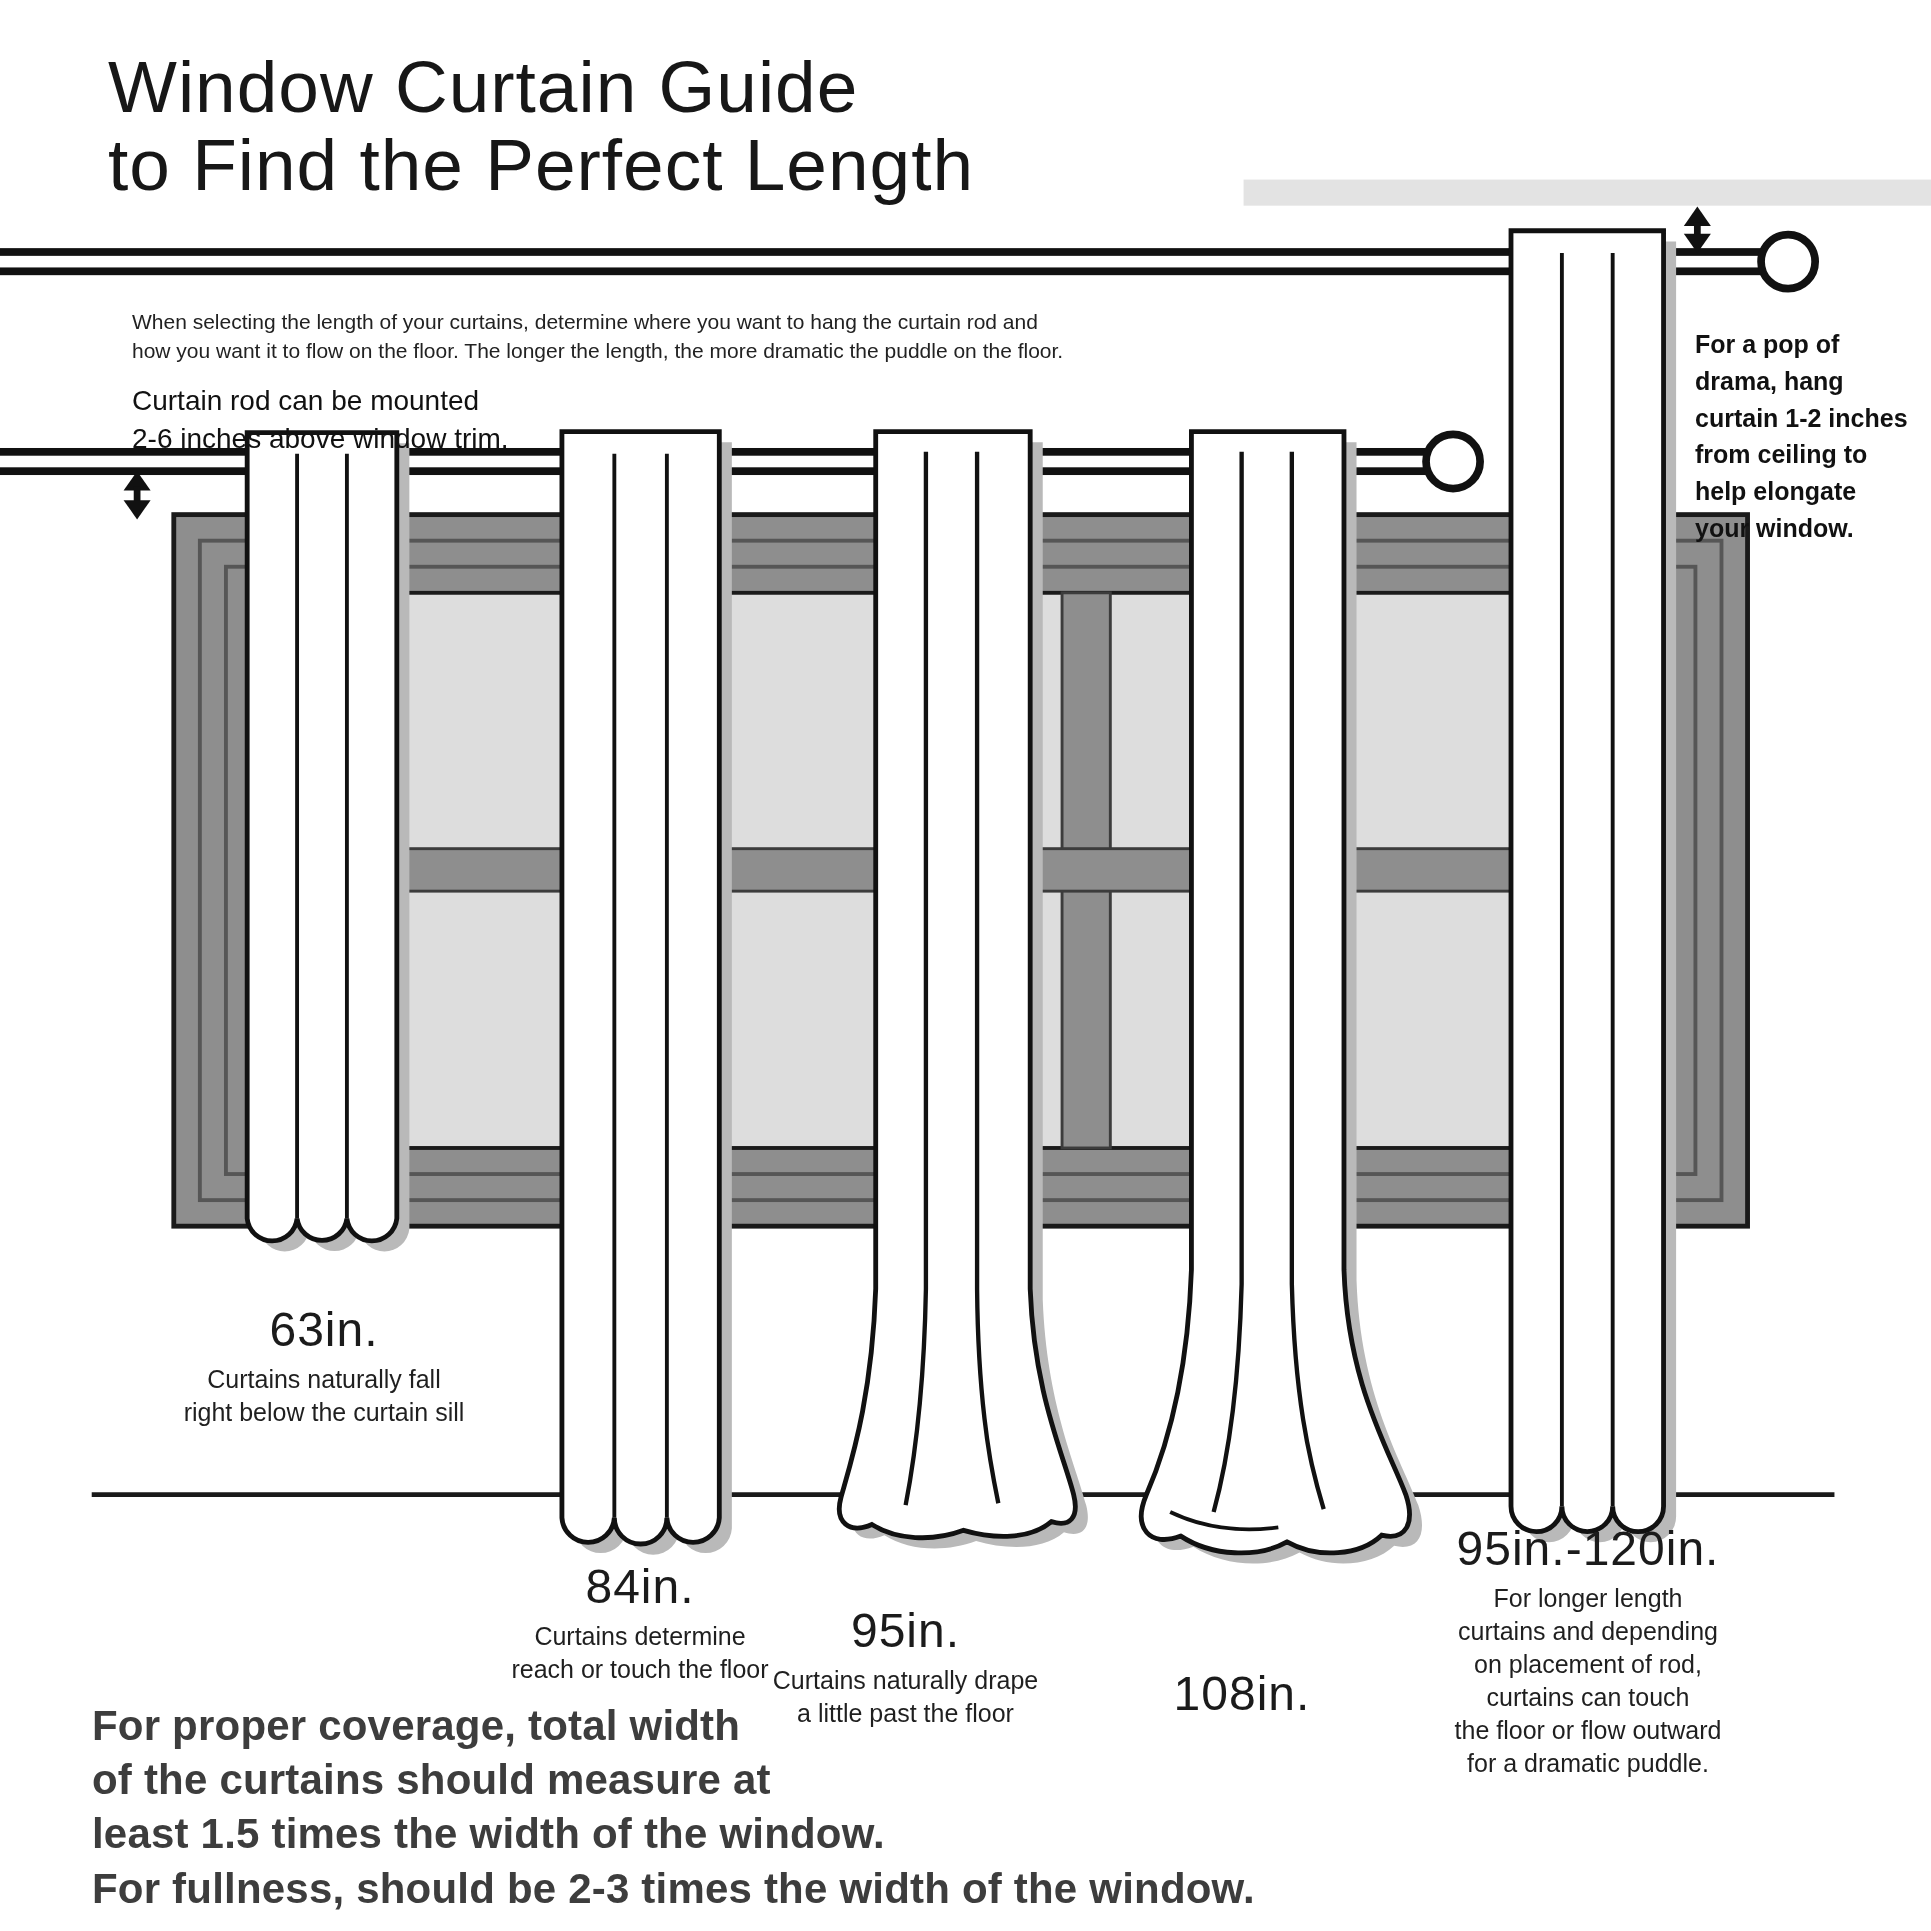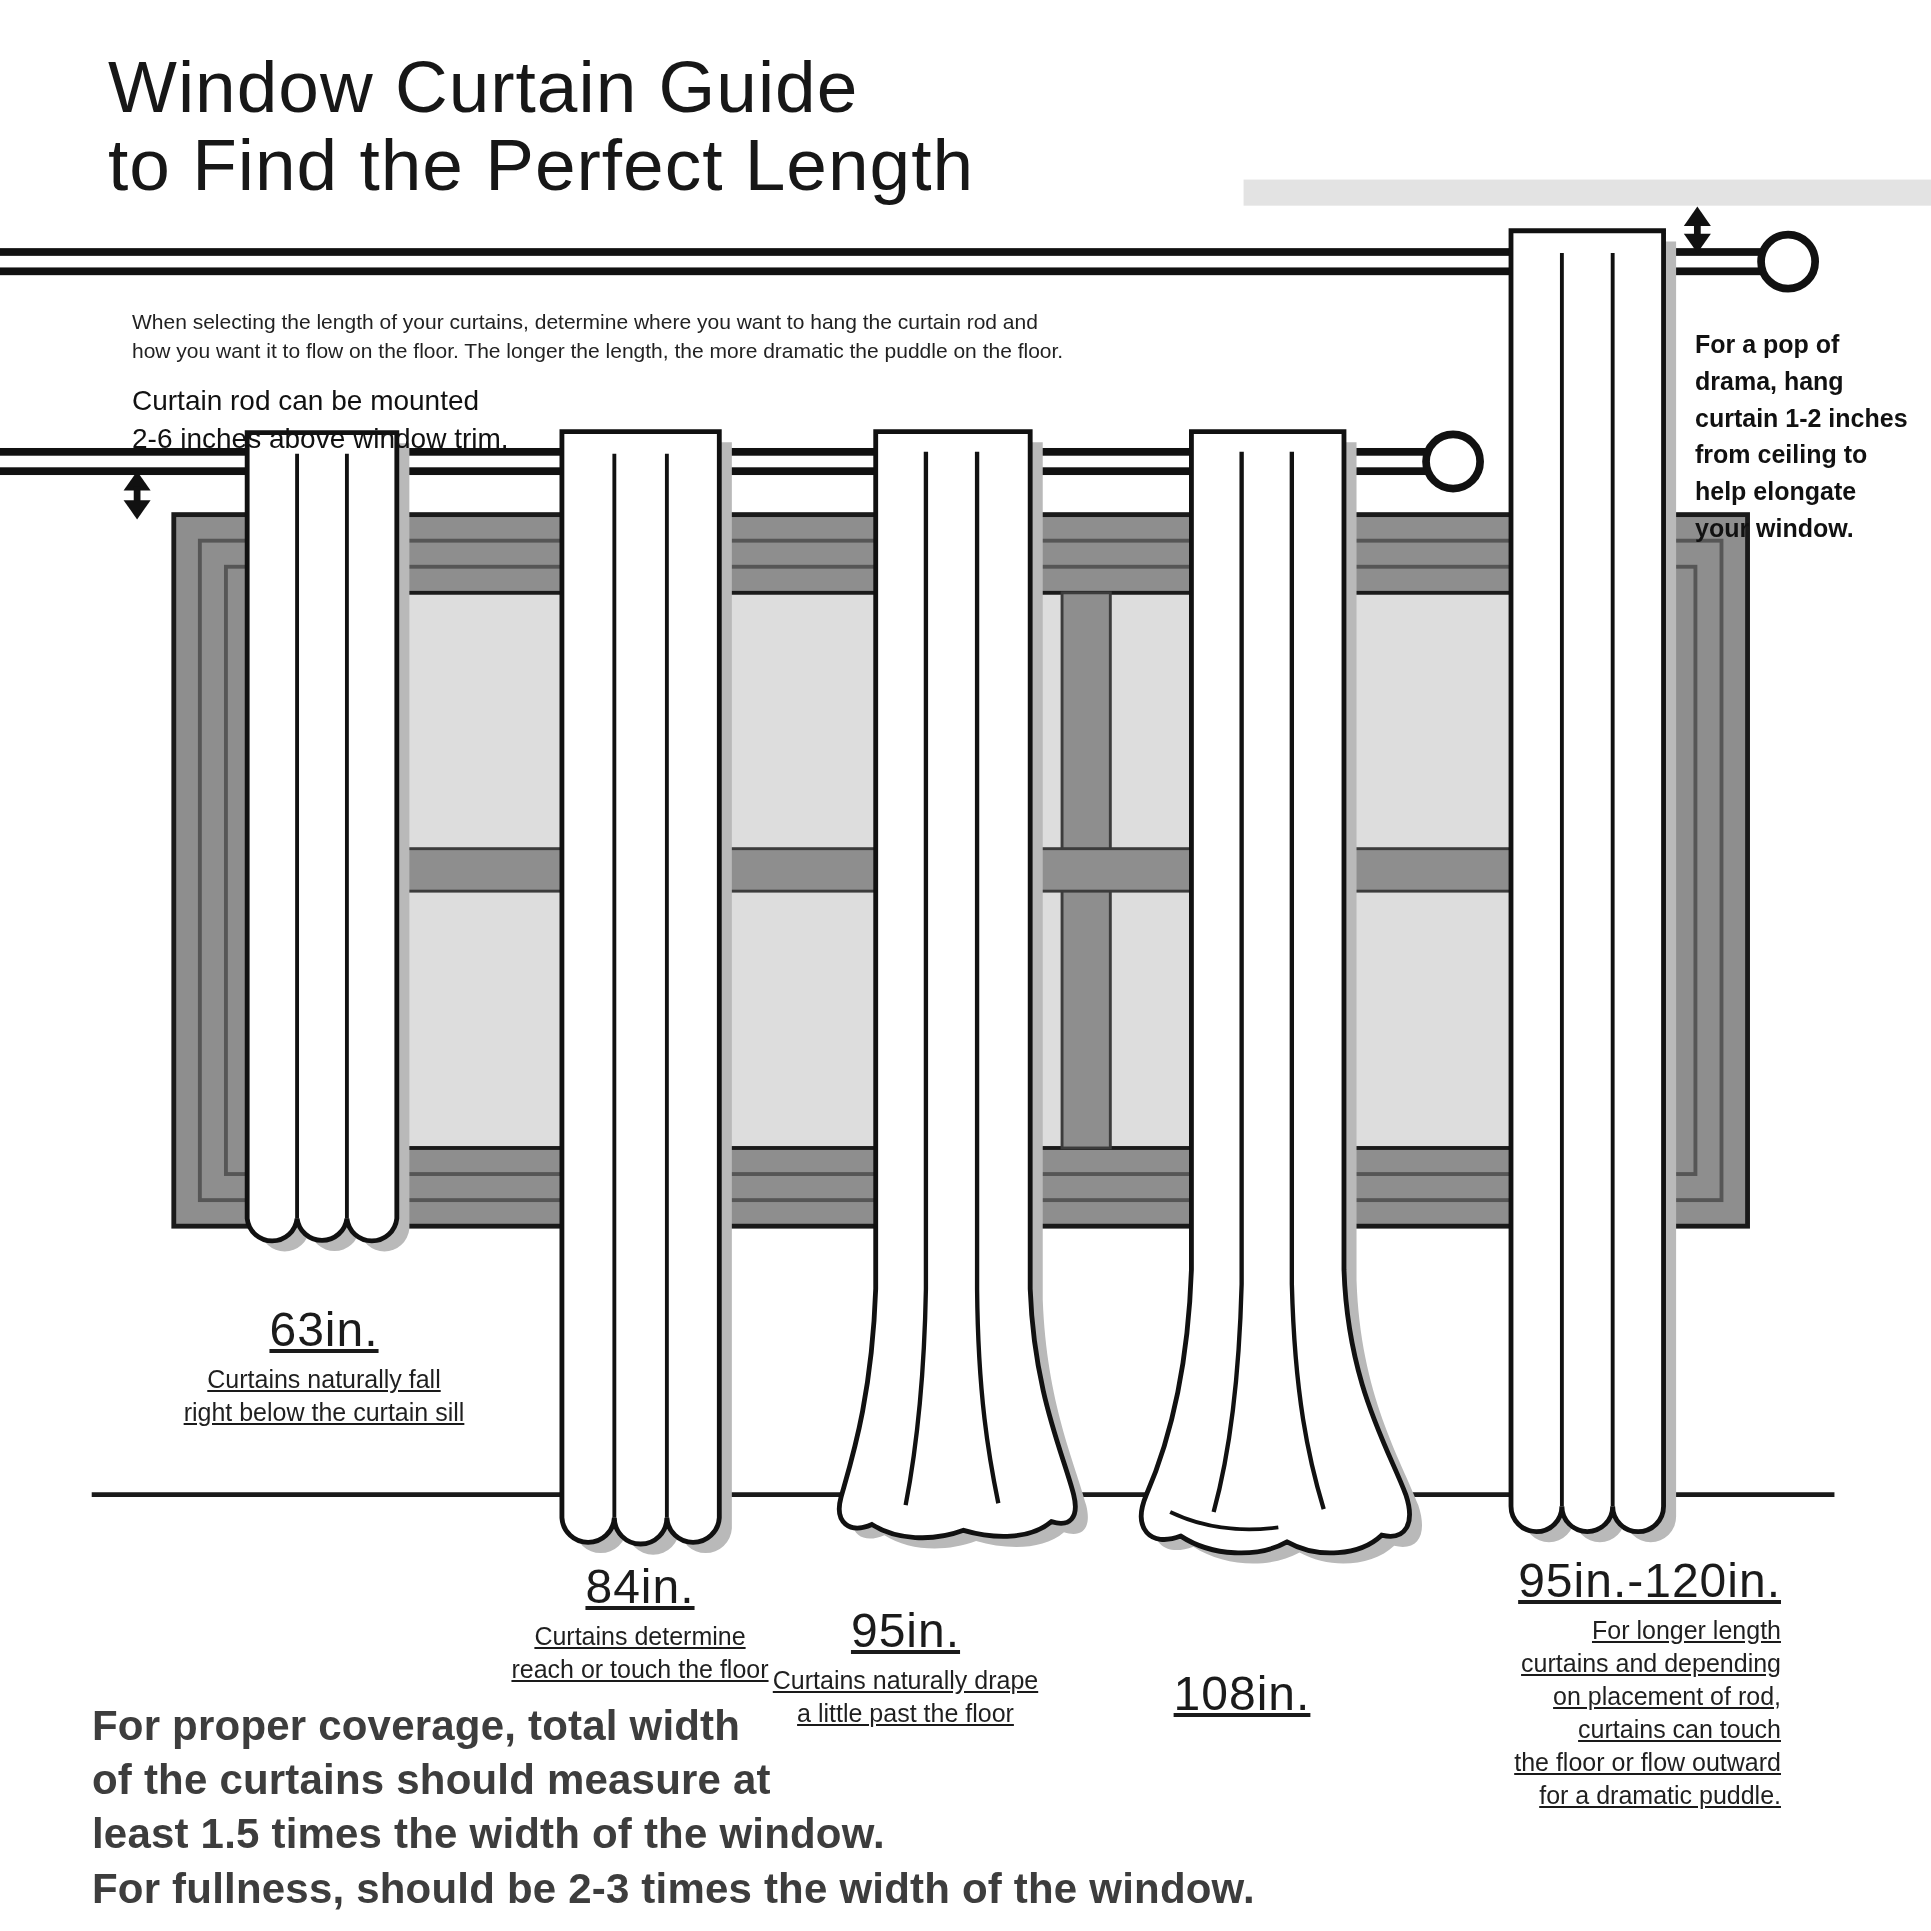--- a/index.html
+++ b/index.html
@@ -28,33 +28,33 @@
   }
   .ceiling-note{
     left:1695px;top:307px;width:251px;
     font-size:25px;line-height:1.47;font-weight:bold;color:#111111;
   }
   .coverage-note{
     left:92px;top:1680px;
     font-size:42px;line-height:1.29;font-weight:bold;color:#3d3d3d;
     letter-spacing:0.2px;
   }
-  .curtain-label{position:absolute;text-align:center;text-decoration:underline;}
+  .curtain-label{position:absolute;text-align:center;}
   .curtain-label .len{
     display:block;font-size:48px;color:#1b1b1b;letter-spacing:1px;
   }
   .curtain-label .desc{
     display:block;margin-top:5.8px;
     font-size:25px;line-height:1.32;color:#1f1f1f;white-space:pre-line;
   }
   .lbl-63{left:150px;top:1302px;width:348px;}
   .lbl-84{left:466px;top:1559px;width:348px;}
   .lbl-95{left:722px;top:1603px;width:367px;}
   .lbl-108{left:1049px;top:1666px;width:386px;}
-  .lbl-95-120{left:1395px;top:1553px;width:386px;text-align:right;}
+  .lbl-95-120{left:1395px;top:1521px;width:386px;}
 </style>
 </head>
 <body>
 
 <div class="canvas">
 
   <svg class="scene" viewBox="0 0 2000 2000" aria-hidden="true">
 
     <rect x="1288" y="186" width="712" height="27" fill="#e3e3e3"></rect>
 

